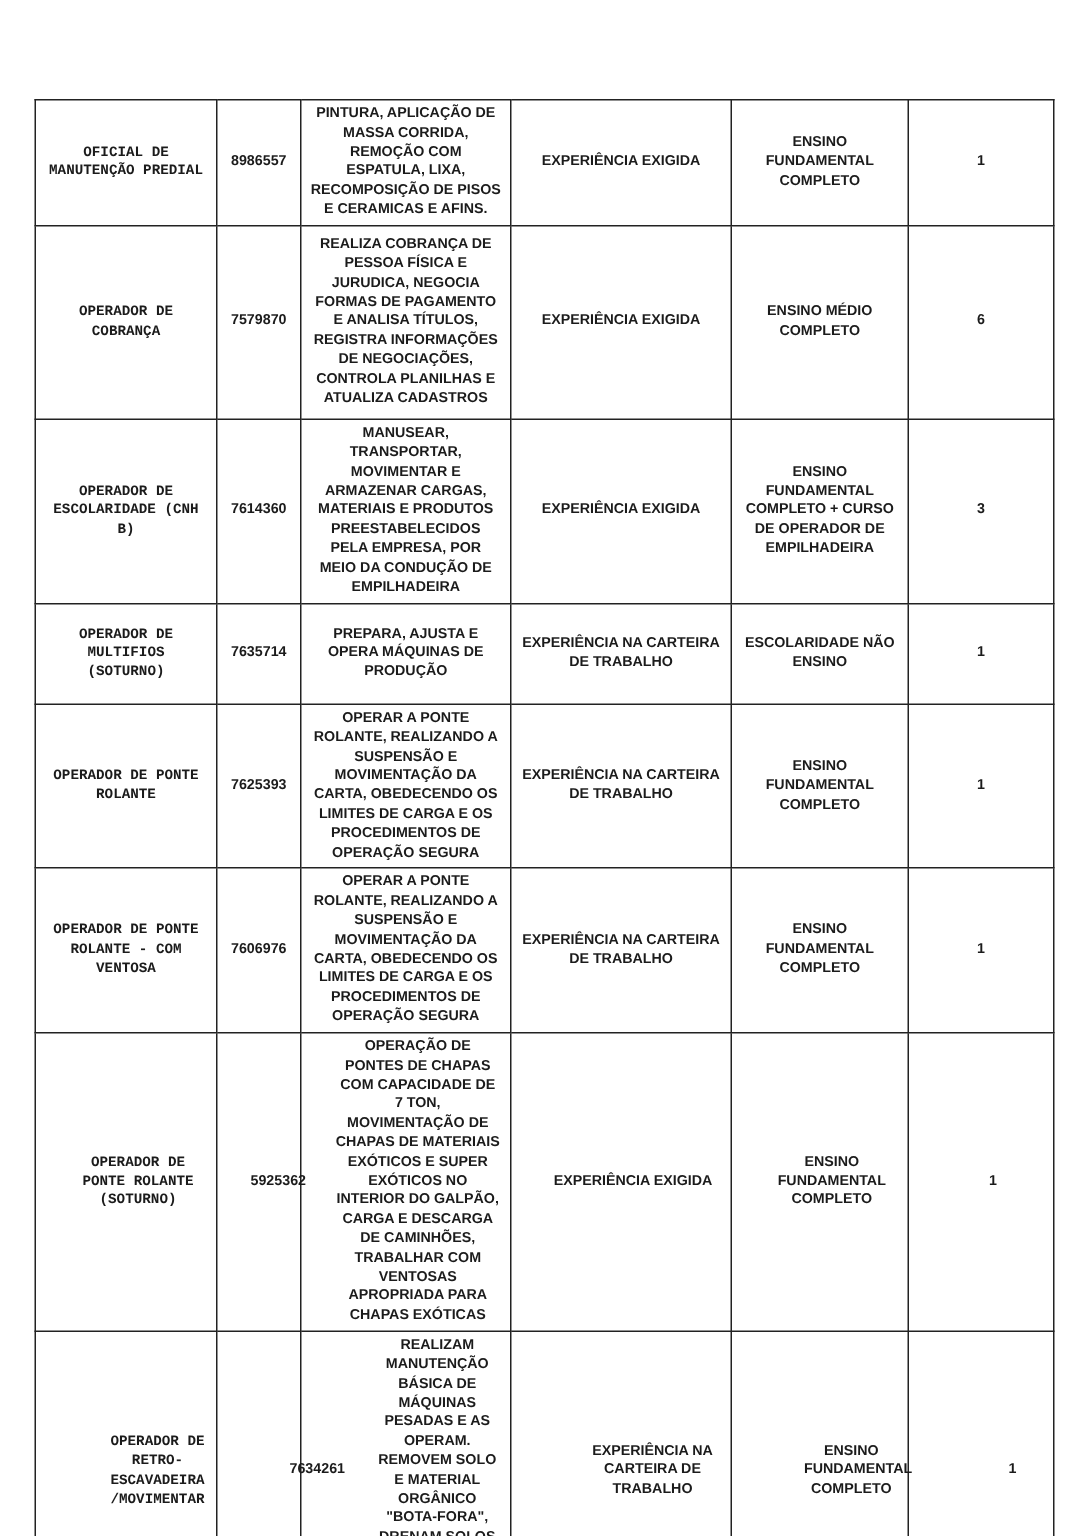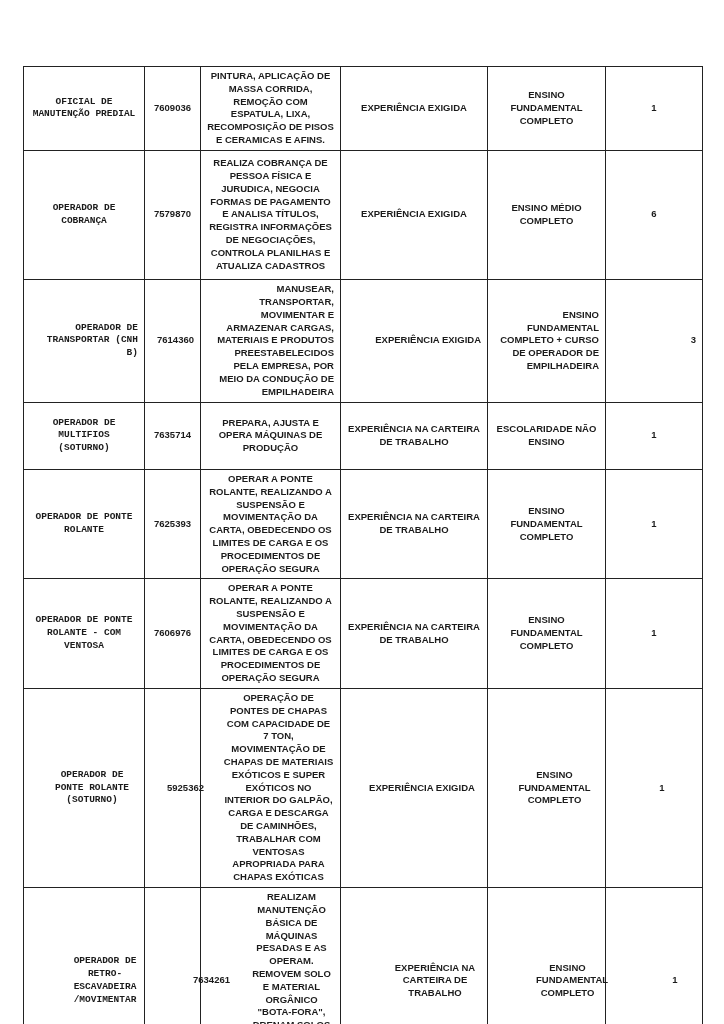--- a/index.html
+++ b/index.html
@@ -37,21 +37,21 @@
   td.col-job_title {
     padding: 2px 5px;
     overflow-wrap: break-word;
     word-break: break-word;
     font-family: Liberation Mono, monospace;
   }
   td.col-description { padding: 3px 5px; }
   
   tr:nth-child(1) td { height: 80px; }
   tr:nth-child(2) td { height: 129px; }
-  tr:nth-child(3) td { height: 123px; text-align: right; }
+  tr:nth-child(3) td { height: 123px; }
   tr:nth-child(4) td { height: 67px; }
   tr:nth-child(5) td { height: 94px; }
   tr:nth-child(6) td { height: 94px; }
   tr:nth-child(7) td { height: 140px; padding-left: 22px; }
   tr:nth-child(8) td { height: 98px; padding-left: 48px; }
 </style>
 </head>
 <body>
 
 <div class="page">
@@ -60,36 +60,36 @@
       <col style="width:121px">
       <col style="width:56px">
       <col style="width:140px">
       <col style="width:147px">
       <col style="width:118px">
       <col style="width:97px">
     </colgroup>
     <tbody id="table-body">
         <tr>
           <td class="col-job_title">OFICIAL DE MANUTENÇÃO PREDIAL</td>
-          <td class="col-code">7609036</td>
+          <td class="col-code">8986557</td>
           <td class="col-description">PINTURA, APLICAÇÃO DE MASSA CORRIDA, REMOÇÃO COM ESPATULA, LIXA, RECOMPOSIÇÃO DE PISOS E CERAMICAS E AFINS.</td>
           <td class="col-experience">EXPERIÊNCIA EXIGIDA</td>
           <td class="col-education">ENSINO FUNDAMENTAL COMPLETO</td>
           <td class="col-quantity">1</td>
         </tr>
         <tr>
           <td class="col-job_title">OPERADOR DE COBRANÇA</td>
           <td class="col-code">7579870</td>
           <td class="col-description">REALIZA COBRANÇA DE PESSOA FÍSICA E JURUDICA, NEGOCIA FORMAS DE PAGAMENTO E ANALISA TÍTULOS, REGISTRA INFORMAÇÕES DE NEGOCIAÇÕES, CONTROLA PLANILHAS E ATUALIZA CADASTROS</td>
           <td class="col-experience">EXPERIÊNCIA EXIGIDA</td>
           <td class="col-education">ENSINO MÉDIO COMPLETO</td>
           <td class="col-quantity">6</td>
         </tr>
         <tr>
-          <td class="col-job_title">OPERADOR DE TRANSPORTAR (CNH B)</td>
+          <td class="col-job_title">OPERADOR DE ESCOLARIDADE (CNH B)</td>
           <td class="col-code">7614360</td>
           <td class="col-description">MANUSEAR, TRANSPORTAR, MOVIMENTAR E ARMAZENAR CARGAS, MATERIAIS E PRODUTOS PREESTABELECIDOS PELA EMPRESA, POR MEIO DA CONDUÇÃO DE EMPILHADEIRA</td>
           <td class="col-experience">EXPERIÊNCIA EXIGIDA</td>
           <td class="col-education">ENSINO FUNDAMENTAL COMPLETO + CURSO DE OPERADOR DE EMPILHADEIRA</td>
           <td class="col-quantity">3</td>
         </tr>
         <tr>
           <td class="col-job_title">OPERADOR DE MULTIFIOS (SOTURNO)</td>
           <td class="col-code">7635714</td>
           <td class="col-description">PREPARA, AJUSTA E OPERA MÁQUINAS DE PRODUÇÃO</td>

